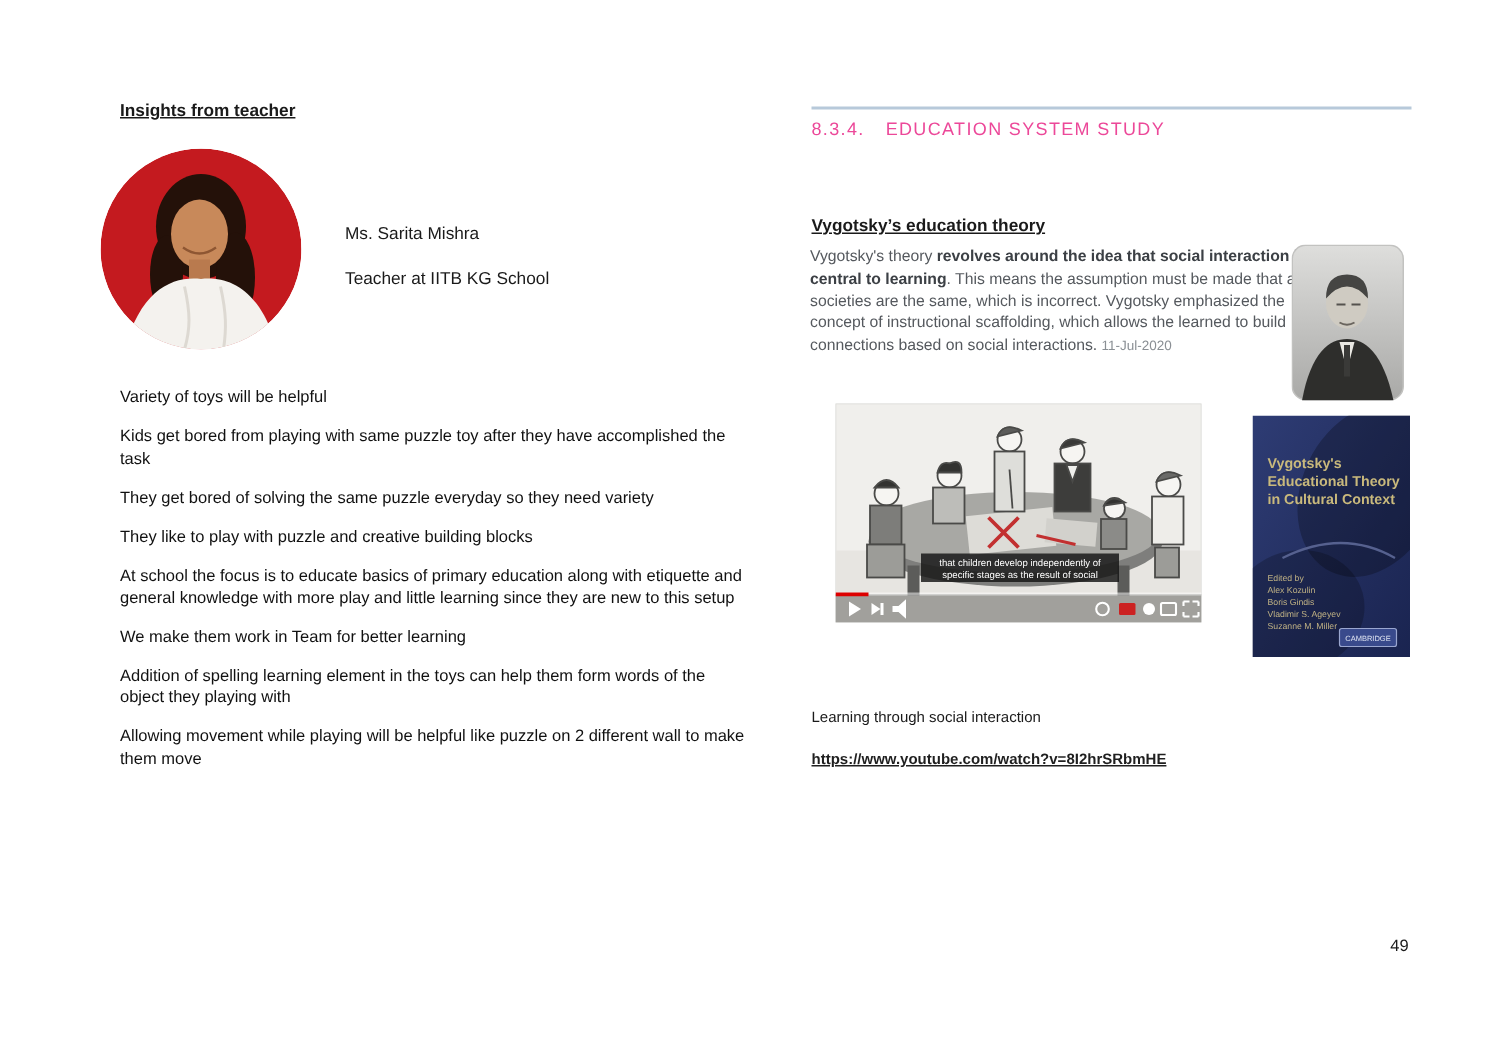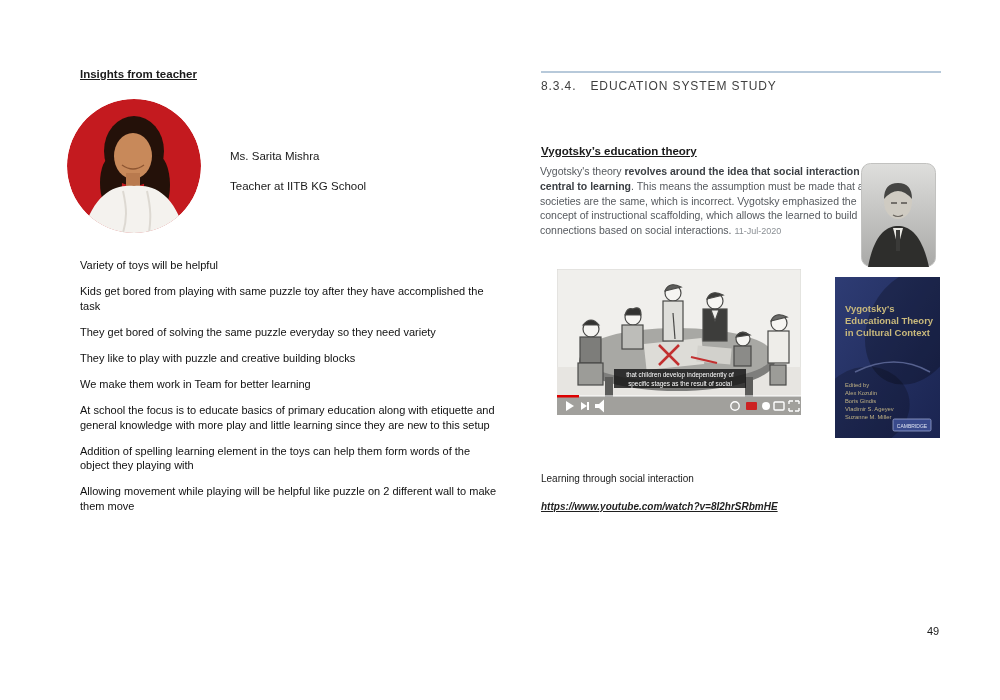--- a/index.html
+++ b/index.html
@@ -10,35 +10,35 @@
   
   .left-heading { position:absolute; left:60px; top:68px; font-size:11.5px; font-weight:bold; text-decoration:underline;padding-left:20px; }
   .teacher-photo { position:absolute; left:67px; top:99px; width:134px; height:134px; border-radius:50%; overflow:hidden; }
   .teacher-name { position:absolute; left:230px; top:150px; font-size:11.5px; }
   .teacher-role { position:absolute; left:230px; top:180px; font-size:11.5px; }
   .insights { position:absolute; left:80px; top:258px; width:420px; }
   .insights p { font-size:11px; line-height:14.6px; margin-bottom:11.5px; color:#111; }
 
   
   .section-rule { position:absolute; left:541px; top:71px; width:400px; height:2px; background:#b7c9da; }
-  .section-heading { position:absolute; left:541px; top:79px; font-size:12px; color:#404040; letter-spacing:0.9px; }
+  .section-heading { position:absolute; left:541px; top:79px; font-size:12px; color:#ec4899; letter-spacing:0.9px; }
   .section-heading .num { margin-right:14px; }
   .sub-heading { position:absolute; left:541px; top:145px; font-size:11.5px; font-weight:bold; text-decoration:underline; }
 
   .snippet { position:absolute; left:540px; top:164px; width:340px; font-size:10.5px; line-height:14.8px; color:#55595e; }
   .snippet b { color:#3c4045; }
   .snippet .date { font-size:9px; color:#8a8f94; }
 
   .portrait { position:absolute; left:861px; top:163px; width:75px; height:104px; }
   .video-shot { position:absolute; left:557px; top:269px; width:244px; height:146px; }
   .book-cover { position:absolute; left:835px; top:277px; width:123px; height:161px; }
 
   .caption-heading { position:absolute; left:541px; top:473px; font-size:10px; }
   .link { color:#1f1f1f; font-size:10px; font-weight:600; text-decoration:underline; line-height:14.7px; }
-  .link-1 { position:absolute; left:541px; top:500px;font-style:italic; }
+  .link-1 { position:absolute; left:541px; top:500px; }
   .link-2 { position:absolute; left:541px; top:526px; width:312px; word-break:break-all; display:block; }
 
   .page-number { position:absolute; left:918px; top:625px; width:30px; text-align:center; font-size:11px; }
 </style>
 </head>
 <body>
 
 <div class="page">
 
   <div class="left-heading">Insights from teacher</div>
@@ -59,22 +59,22 @@
   </div>
 
   <div class="teacher-name">Ms. Sarita Mishra</div>
   <div class="teacher-role">Teacher at IITB KG School</div>
 
   <div class="insights">
       <p>Variety of toys will be helpful</p>
       <p>Kids get bored from playing with same puzzle toy after they have accomplished the task</p>
       <p>They get bored of solving the same puzzle everyday so they need variety</p>
       <p>They like to play with puzzle and creative building blocks</p>
+      <p>At school the focus is to educate basics of primary education along with etiquette and general knowledge with more play and little learning since they are new to this setup</p>
       <p>We make them work in Team for better learning</p>
-      <p>At school the focus is to educate basics of primary education along with etiquette and general knowledge with more play and little learning since they are new to this setup</p>
       <p>Addition of spelling learning element in the toys can help them form words of the object they playing with</p>
       <p>Allowing movement while playing will be helpful like puzzle on 2 different wall to make them move</p>
     </div>
 
   <div class="section-rule"></div>
 
   <div class="section-heading">
     <span class="num">8.3.4.</span><span>EDUCATION SYSTEM STUDY</span>
   </div>
 

